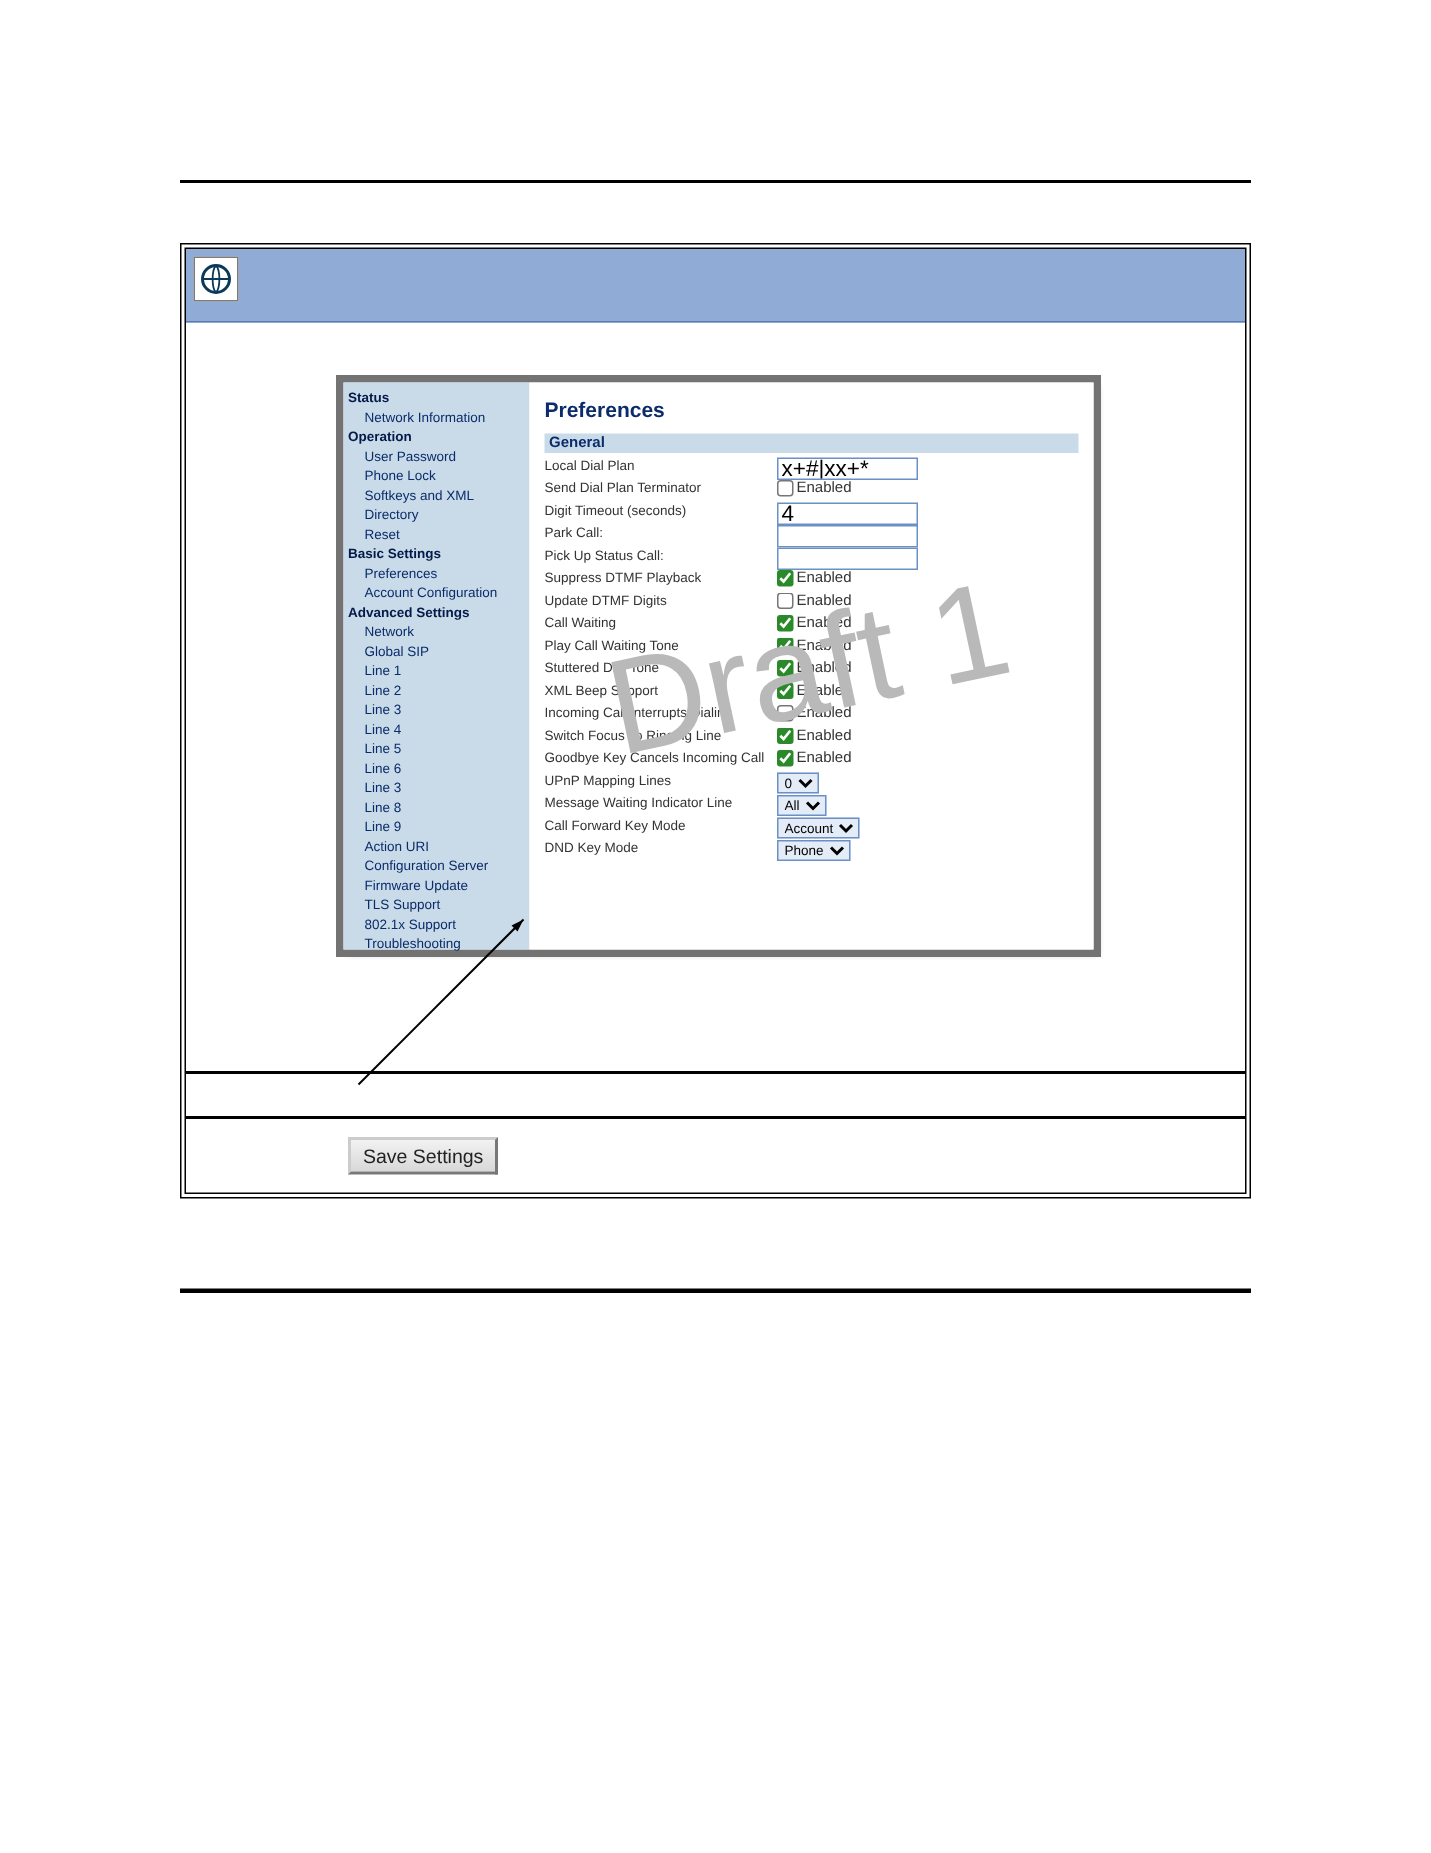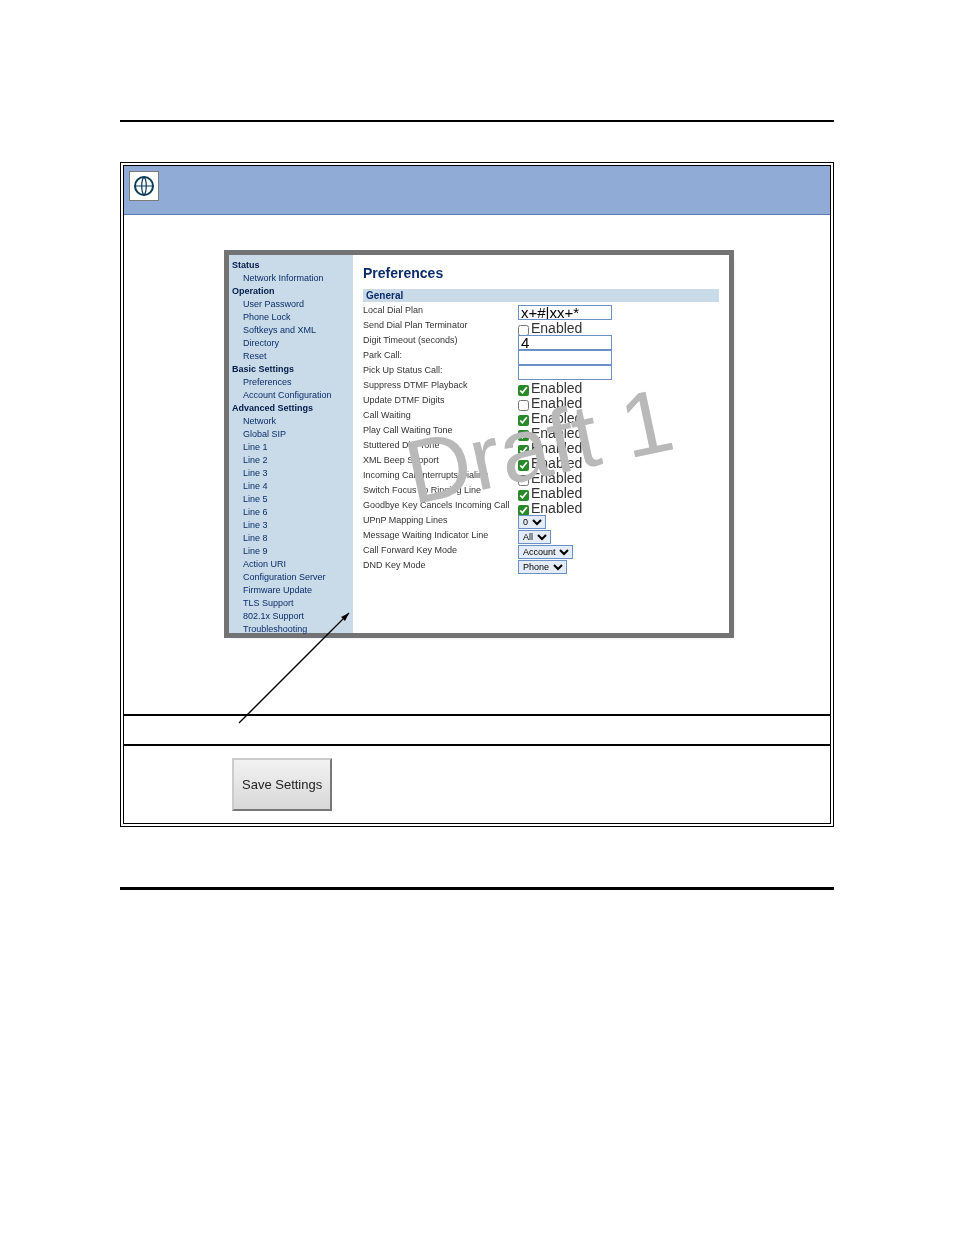--- a/index.html
+++ b/index.html
@@ -19,26 +19,26 @@
   .nav .it{padding-left:11px}
   .nav a{color:#0b2c6a;text-decoration:none}
   .main{flex:1;background:#fff;padding:6px 10px;font-size:9px;color:#333}
   .main h2{font-size:14px;color:#0b2c6a;margin:4px 0 8px 0;font-weight:bold}
   .sect{background:#c9dbe9;color:#0b2c6a;font-weight:bold;font-size:10px;padding:1px 3px;margin-bottom:3px}
   .row{display:flex;align-items:flex-start;height:15px}
   .lab{width:155px}
   .ctl input[type=text]{width:88px;height:11px;border:1px solid #6b90c6;font-size:15px;background:#fff}
   .ctl input[type=checkbox]{width:11px;height:11px;margin:0 2px 0 0;vertical-align:middle;accent-color:#2a8a2a}
   .ctl select{font-size:9px;border:1px solid #6b90c6;background:#e4ecf7;height:14px}
-  .en{font-size:14px}
+  .en{font-size:10px}
   .wm{position:absolute;left:280px;top:180px;font-size:90px;color:#b9b9b9;transform:rotate(-12deg);pointer-events:none;font-weight:300}
   .arrow{position:absolute;left:246px;top:640px;width:130px;height:130px;pointer-events:none}
   .foot-row{border-top:2px solid #000;height:28px}
   .save-row{border-top:2px solid #000;padding:12px 0 12px 108px}
-  .save-btn{font-size:13px;padding:17px 8px;background:linear-gradient(#f2f2f2,#d8d8d8);border:2px outset #ccc;color:#222;font-family:Arial}
+  .save-btn{font-size:13px;padding:3px 8px;background:linear-gradient(#f2f2f2,#d8d8d8);border:2px outset #ccc;color:#222;font-family:Arial}
 </style>
 </head>
 <body>
 
 <div class="page">
   <div class="hr-top"></div>
 
   <div class="window">
     <div class="bar">
       <span class="globe">

